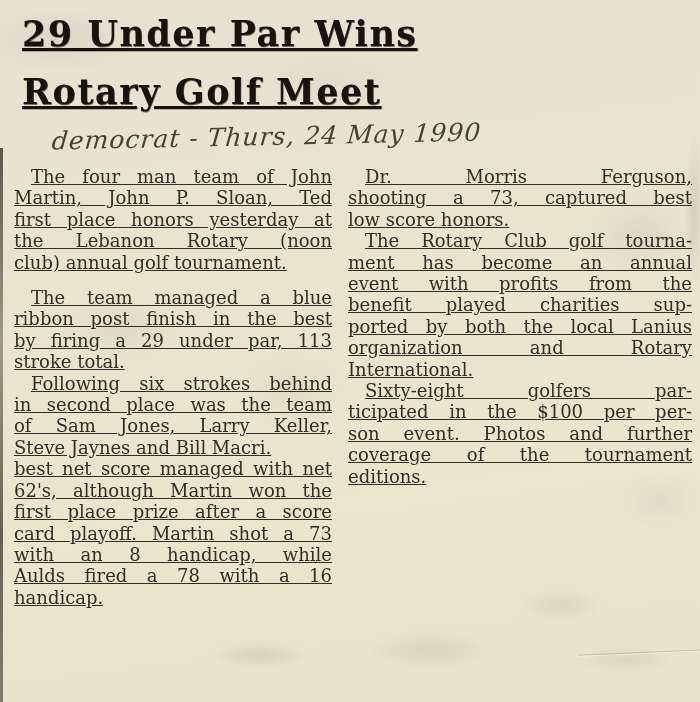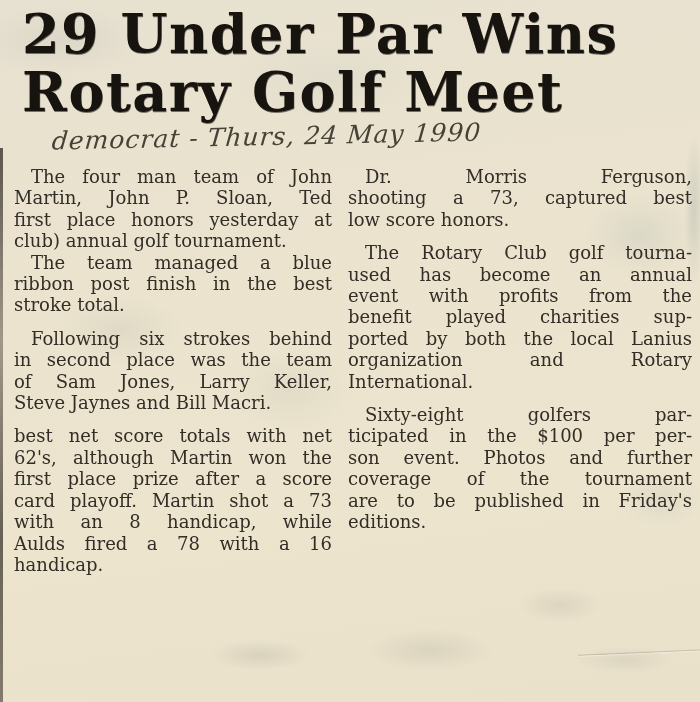--- a/index.html
+++ b/index.html
@@ -31,40 +31,41 @@
     filter: blur(0.4px);
   }
   .crease {
     position: absolute; left: 578px; top: 652px; width: 124px; height: 1px;
     background: rgba(120,112,95,0.30);
     transform: rotate(-2.5deg);
     box-shadow: 0 1px 1px rgba(255,255,255,0.5);
   }
   .headline {
     position: absolute; left: 22px; top: 5px; margin: 0; width: 660px;
-    font-size: 54px; line-height: 58px; font-weight: bold;
+    font-size: 35px; line-height: 58px; font-weight: bold;
     letter-spacing: 1.5px; color: #17130f;
     text-shadow: 0.5px 0.5px 0 rgba(23,19,15,0.55);
+    text-decoration: underline;
   }
   .note {
     position: absolute; left: 52px; top: 122px; width: 430px;
     font-size: 25px; font-style: italic; color: #474237;
     letter-spacing: 1px;
     transform: rotate(-1.2deg) skewX(-6deg);
     white-space: nowrap;
   }
   .col {
     position: absolute; top: 166px;
     font-size: 18px; line-height: 21.4px; color: #322d26;
   }
   .col-left  { left: 14px;  width: 318px; }
   .col-right { left: 348px; width: 344px; }
-  .para + .para { margin-top: 12px; }
-  .col-left .para:nth-child(2) { margin-top: 0; }
-  .line { text-align: justify; text-align-last: justify; }
+  .para + .para { }
+  .col-left .para:nth-child(2) { margin-top: 14px; }
+  .line { text-align: justify; text-align-last: justify; text-decoration: underline; }
   .line.last  { text-align-last: left; }
   .line.first { text-indent: 17px; }
 </style>
 </head>
 <body>
 
 <div class="page">
   <div class="edge-left"></div>
   <div class="crease"></div>
 
@@ -73,61 +74,62 @@
     <div class="hl-line">Rotary Golf Meet</div>
   </h1>
 
   <div class="note">democrat - Thurs, 24 May 1990</div>
 
   <div class="col col-left">
       <div class="para">
         <div class="line first">The four man team of John</div>
         <div class="line">Martin, John P. Sloan, Ted</div>
         <div class="line">first place honors yesterday at</div>
+        <div class="line">the Lebanon Rotary (noon</div>
         <div class="line last">club) annual golf tournament.</div>
       </div>
       <div class="para">
         <div class="line first">The team managed a blue</div>
         <div class="line">ribbon post finish in the best</div>
+        <div class="line">by firing a 29 under par, 113</div>
         <div class="line last">stroke total.</div>
       </div>
       <div class="para">
         <div class="line first">Following six strokes behind</div>
         <div class="line">in second place was the team</div>
         <div class="line">of Sam Jones, Larry Keller,</div>
         <div class="line last">Steve Jaynes and Bill Macri.</div>
       </div>
       <div class="para">
-        <div class="line">best net score totals with net</div>
+        <div class="line">best net score managed with net</div>
         <div class="line">62's, although Martin won the</div>
         <div class="line">first place prize after a score</div>
         <div class="line">card playoff. Martin shot a 73</div>
         <div class="line">with an 8 handicap, while</div>
         <div class="line">Aulds fired a 78 with a 16</div>
         <div class="line last">handicap.</div>
       </div>
     </div>
 
   <div class="col col-right">
       <div class="para">
         <div class="line first">Dr. Morris Ferguson,</div>
         <div class="line">shooting a 73, captured best</div>
         <div class="line last">low score honors.</div>
       </div>
       <div class="para">
         <div class="line first">The Rotary Club golf tourna-</div>
-        <div class="line">used has become an annual</div>
+        <div class="line">ment has become an annual</div>
         <div class="line">event with profits from the</div>
         <div class="line">benefit played charities sup-</div>
         <div class="line">ported by both the local Lanius</div>
         <div class="line">organization and Rotary</div>
         <div class="line last">International.</div>
       </div>
       <div class="para">
         <div class="line first">Sixty-eight golfers par-</div>
         <div class="line">ticipated in the $100 per per-</div>
         <div class="line">son event. Photos and further</div>
         <div class="line">coverage of the tournament</div>
-        <div class="line">are to be published in Friday's</div>
         <div class="line last">editions.</div>
       </div>
     </div>
 </div>
 
 </body></html>

